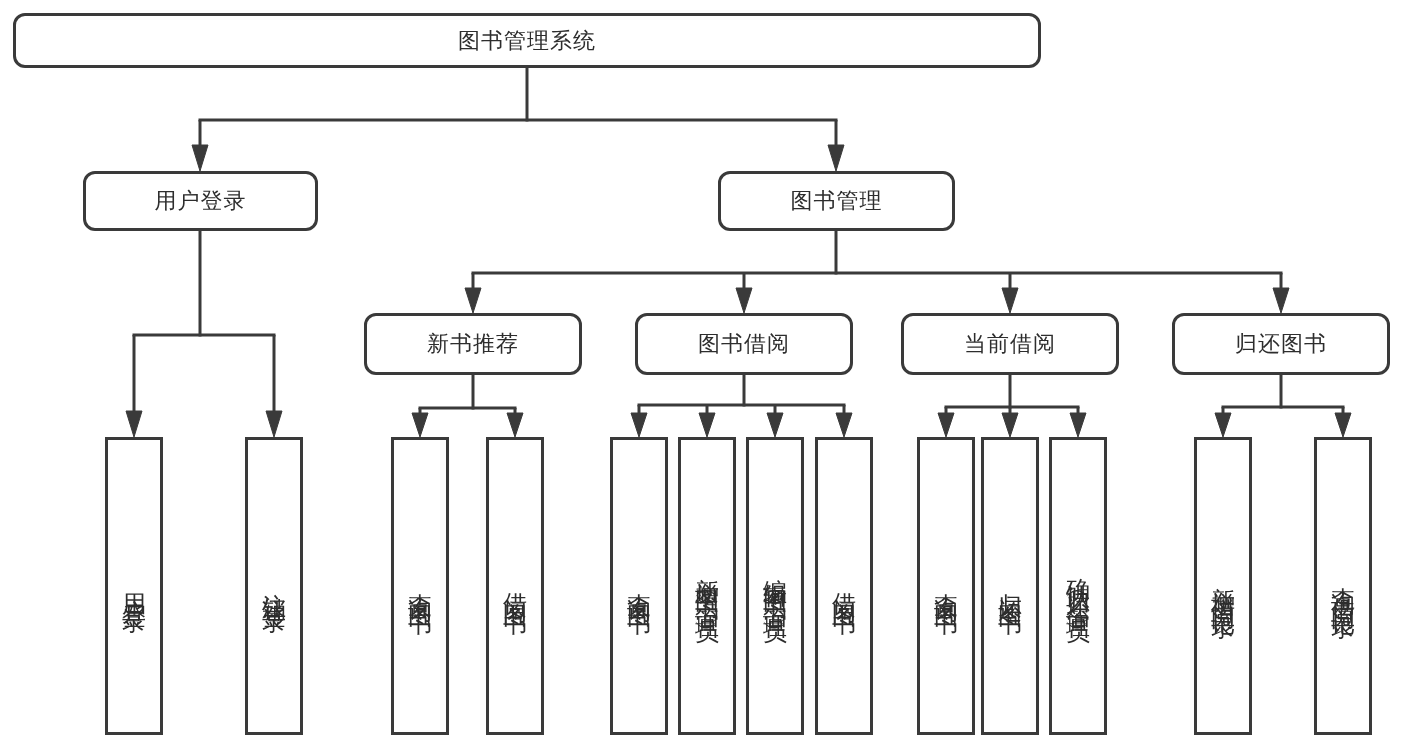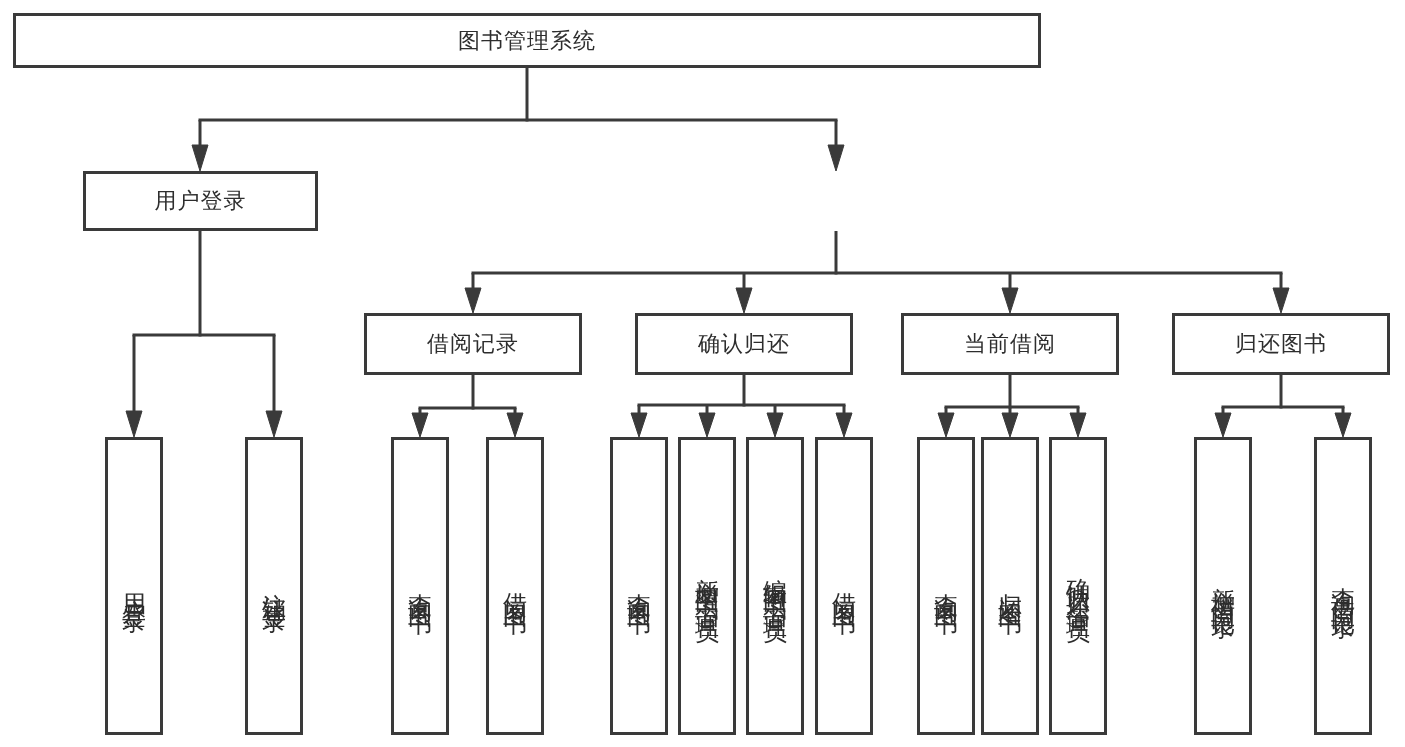--- a/index.html
+++ b/index.html
@@ -31,20 +31,21 @@
     color: #2d2d2d;
     display: flex;
     align-items: center;
     justify-content: center;
     text-align: center;
   }
   .node.h-node {
     font-size: 22px;
     letter-spacing: 1px;
     font-weight: 500;
+    border-radius: 12px;
   }
   .node.v-node {
     font-size: 24px;
     font-weight: 500;
     writing-mode: vertical-rl;
     text-orientation: mixed;
     letter-spacing: 6px;
     line-height: 1;
   }
   .root-box   { left: 13px;  top: 13px;  width: 1028px; height: 55px; }
@@ -169,26 +170,29 @@
     </g>
   </svg>
 
   <div class="node h-node root-box">
     <span>图书管理系统</span>
   </div>
 
   <div class="node h-node lvl2-box n-user-login">
     <span>用户登录</span>
   </div>
+  <div class="node h-node lvl2-box n-book-mgmt">
+    <span>图书管理</span>
+  </div>
 
   <div class="node h-node lvl3-box n-new-book">
-    <span>借阅记录</span>
+    <span>新书推荐</span>
   </div>
   <div class="node h-node lvl3-box n-book-borrow">
-    <span>确认归还</span>
+    <span>图书借阅</span>
   </div>
   <div class="node h-node lvl3-box n-cur-borrow">
     <span>当前借阅</span>
   </div>
   <div class="node h-node lvl3-box n-borrow-rec">
     <span>归还图书</span>
   </div>
 
   <div class="node v-node leaf-box lf-1">
     <span>用户登录</span>

